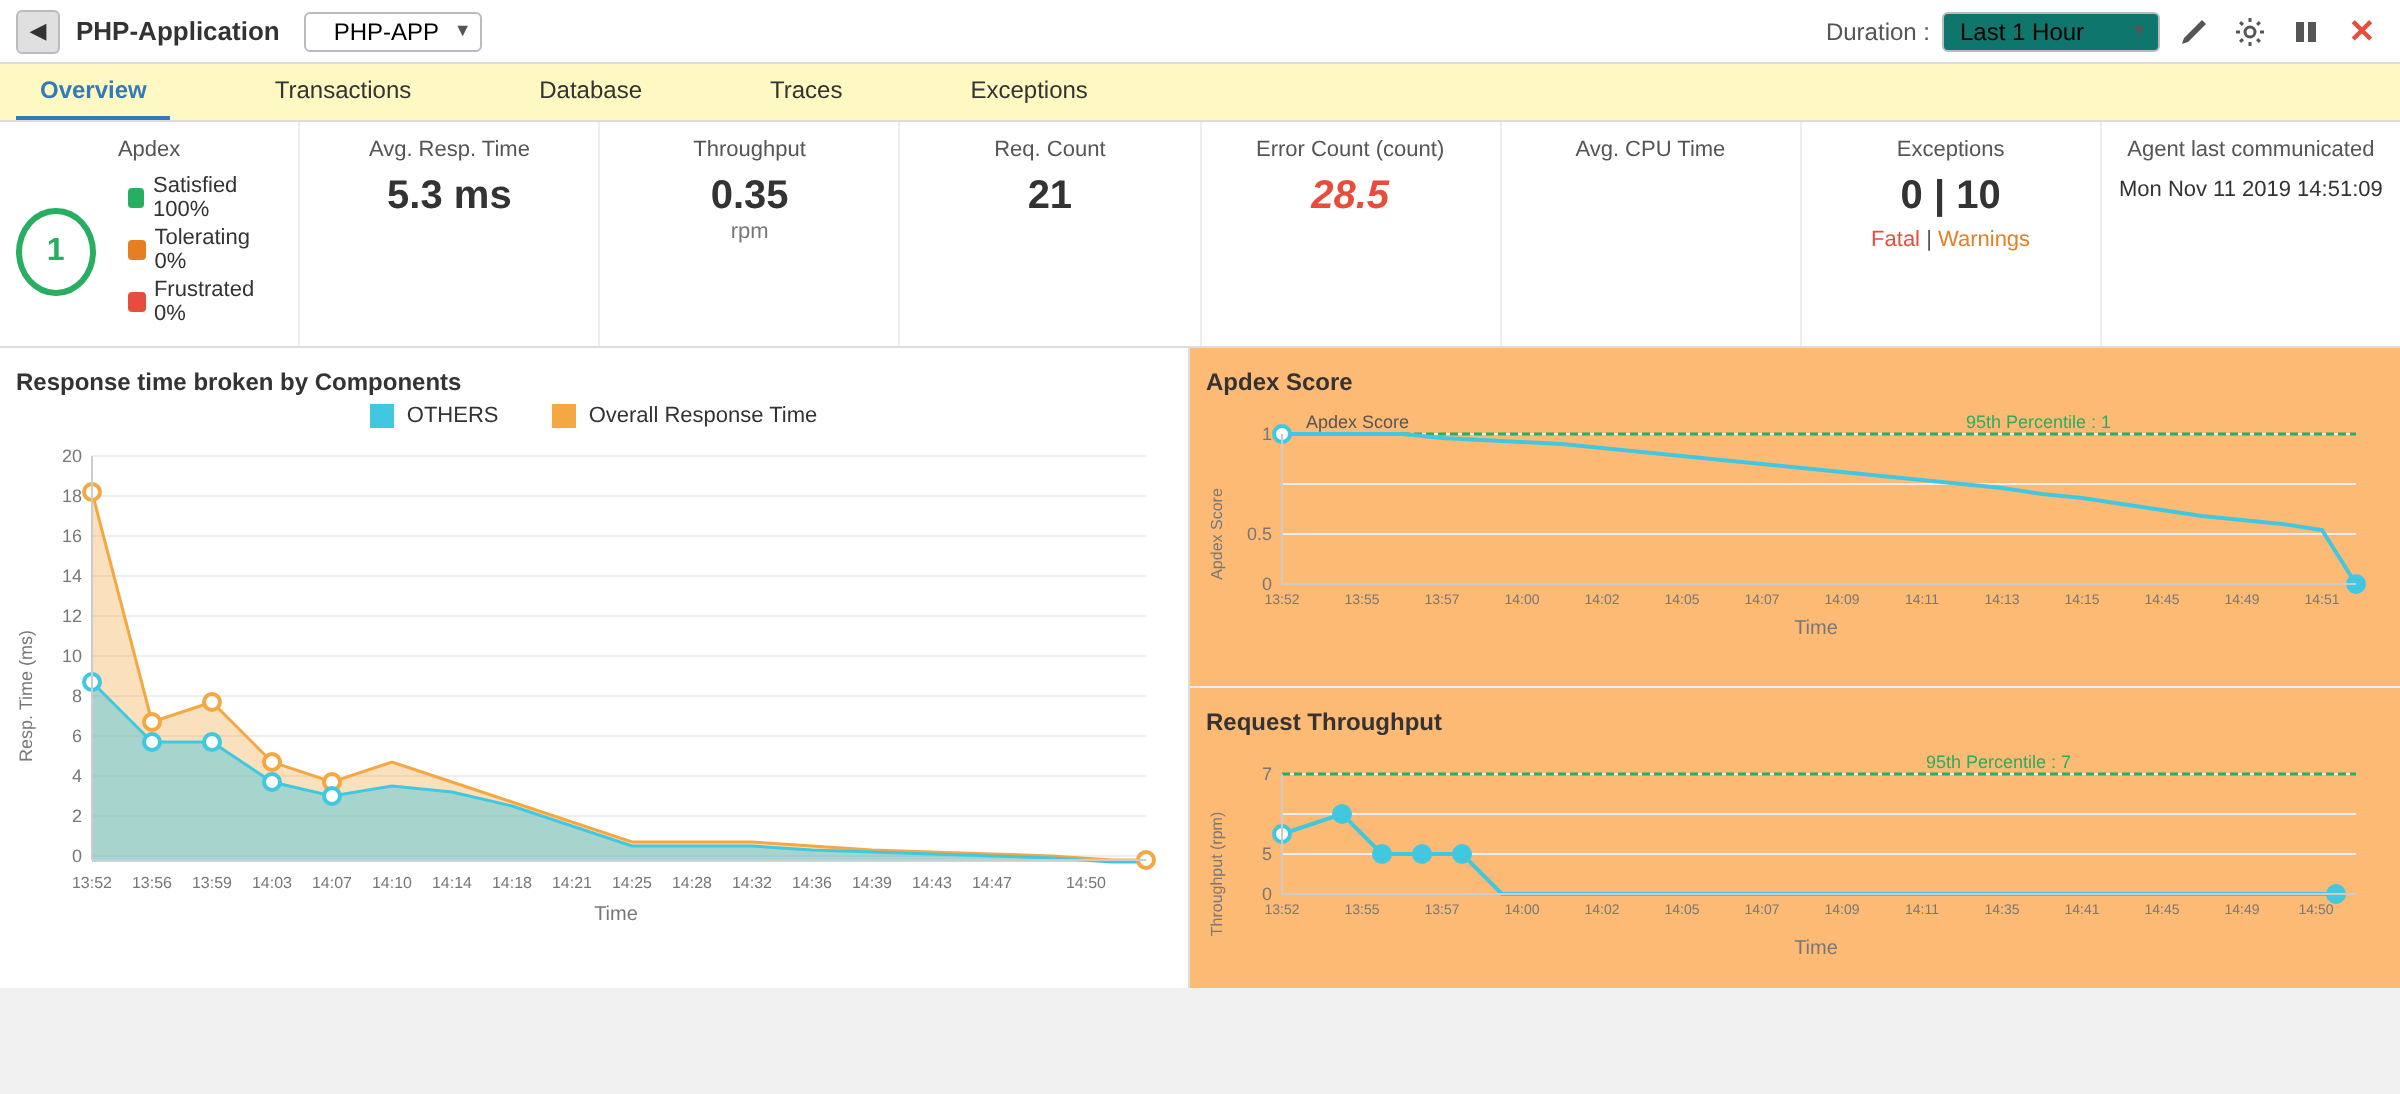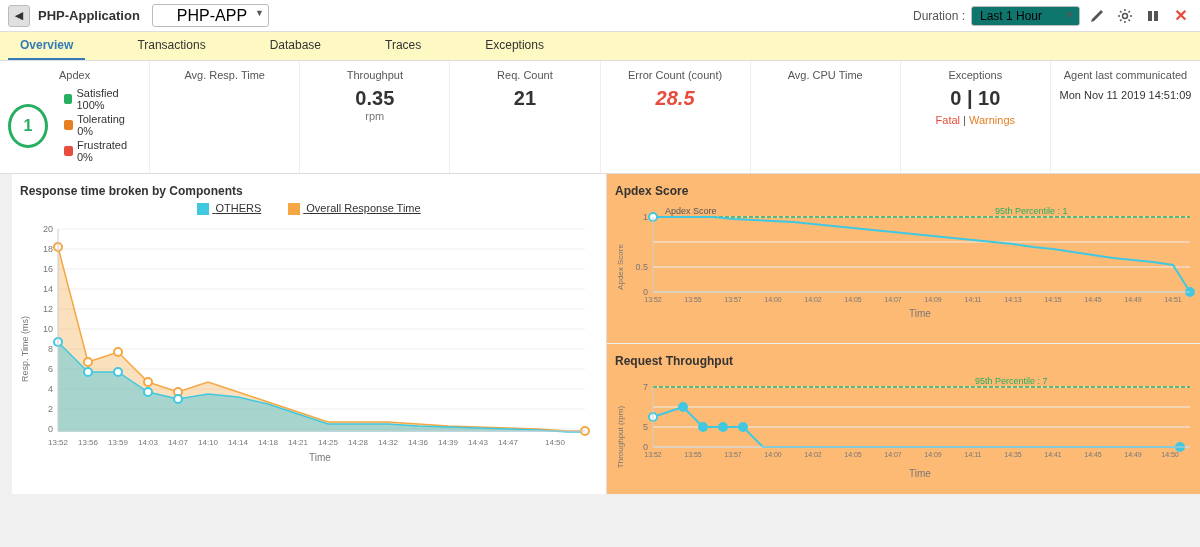--- a/index.html
+++ b/index.html
@@ -5,21 +5,21 @@
     * { box-sizing: border-box; margin: 0; padding: 0; }
     body { font-family: Arial, sans-serif; font-size: 12px; background: #f0f0f0; color: #333; }
 
     
     .top-bar {
       display: flex; align-items: center; background: #fff;
       border-bottom: 1px solid #ddd; padding: 4px 8px; height: 32px;
     }
     .back-btn { background: #e0e0e0; border: 1px solid #bbb; border-radius: 3px; width: 22px; height: 22px; display: flex; align-items: center; justify-content: center; cursor: pointer; margin-right: 8px; font-size: 11px; }
     .app-title { font-weight: bold; font-size: 13px; margin-right: 12px; }
-    .app-select { border: 1px solid #bbb; border-radius: 3px; padding: 2px 20px 2px 24px; font-size: 16px; background: #fff; appearance: none; -webkit-appearance: none; cursor: pointer; }
+    .app-select { border: 1px solid #bbb; border-radius: 3px; padding: 2px 20px 2px 14px; font-size: 12px; background: #fff; appearance: none; -webkit-appearance: none; cursor: pointer; }
     .select-wrapper { position: relative; display: inline-block; }
     .select-wrapper::after { content: '▼'; font-size: 9px; position: absolute; right: 5px; top: 4px; pointer-events: none; color: #555; }
     .spacer { flex: 1; }
     .duration-label { font-size: 12px; margin-right: 6px; color: #555; }
     .duration-select-wrap { position: relative; display: inline-block; }
     .duration-select { border: 1px solid #bbb; border-radius: 3px; padding: 2px 24px 2px 8px; font-size: 12px; background: #0f766e; appearance: none; -webkit-appearance: none; cursor: pointer; }
     .duration-select-wrap::after { content: '▼'; font-size: 9px; position: absolute; right: 6px; top: 4px; pointer-events: none; color: #555; }
     .icon-btn { width: 22px; height: 22px; display: flex; align-items: center; justify-content: center; cursor: pointer; margin-left: 6px; border-radius: 3px; }
 
     
@@ -39,29 +39,29 @@
     .apdex-legend { text-align: left; font-size: 11px; }
     .legend-item { display: flex; align-items: center; gap: 4px; margin-bottom: 2px; }
     .legend-dot { width: 10px; height: 10px; border-radius: 2px; }
     .fatal-warnings { font-size: 11px; color: #555; margin-top: 4px; }
     .fatal-link { color: #e74c3c; cursor: pointer; }
     .warn-link { color: #e67e22; cursor: pointer; }
     .agent-time { font-size: 11px; color: #333; line-height: 1.5; }
     .metric-sub { font-size: 11px; color: #777; }
 
     
-    .charts-row { display: flex; height: 320px; padding-left: 12px; }
+    .charts-row { display: flex; height: 320px; }
     .chart-left { flex: 0 0 595px; background: #fff; border-right: 1px solid #ddd; padding: 10px 8px; }
     .chart-right { flex: 1; background: #fdba74; display: flex; flex-direction: column; }
     .chart-title { font-size: 12px; font-weight: bold; color: #333; margin-bottom: 4px; }
     .chart-right-top { flex: 1; border-bottom: 1px solid #eee; padding: 10px 8px; }
     .chart-right-bottom { flex: 1; padding: 10px 8px; }
 
     
-    .chart-legend { display: flex; align-items: center; justify-content: center; gap: 27px; font-size: 11px; margin-bottom: 4px; text-decoration: underline; }
+    .chart-legend { display: flex; align-items: center; justify-content: center; gap: 27px; font-size: 11px; margin-bottom: 4px; }
     .legend-square { width: 12px; height: 12px; display: inline-block; margin-right: 3px; vertical-align: middle; }
     svg text { font-family: Arial, sans-serif; }
   </style>
 </head>
 <body>
 
 <div class="top-bar">
   <div class="back-btn">◀</div>
   <span class="app-title">PHP-Application</span>
   <div class="select-wrapper">
@@ -128,20 +128,21 @@
         <div class="legend-item">
           <div class="legend-dot" style="background:#e74c3c;"></div>
           <span>Frustrated 0%</span>
         </div>
       </div>
     </div>
   </div>
 
   <div class="metric-cell">
     <div class="metric-title">Avg. Resp. Time</div>
+    <div class="metric-value">5.3 ms</div>
   </div>
 
   <div class="metric-cell">
     <div class="metric-title">Throughput</div>
     <div class="metric-value">0.35</div>
     <div class="metric-sub">rpm</div>
   </div>
 
   <div class="metric-cell">
     <div class="metric-title">Req. Count</div>

